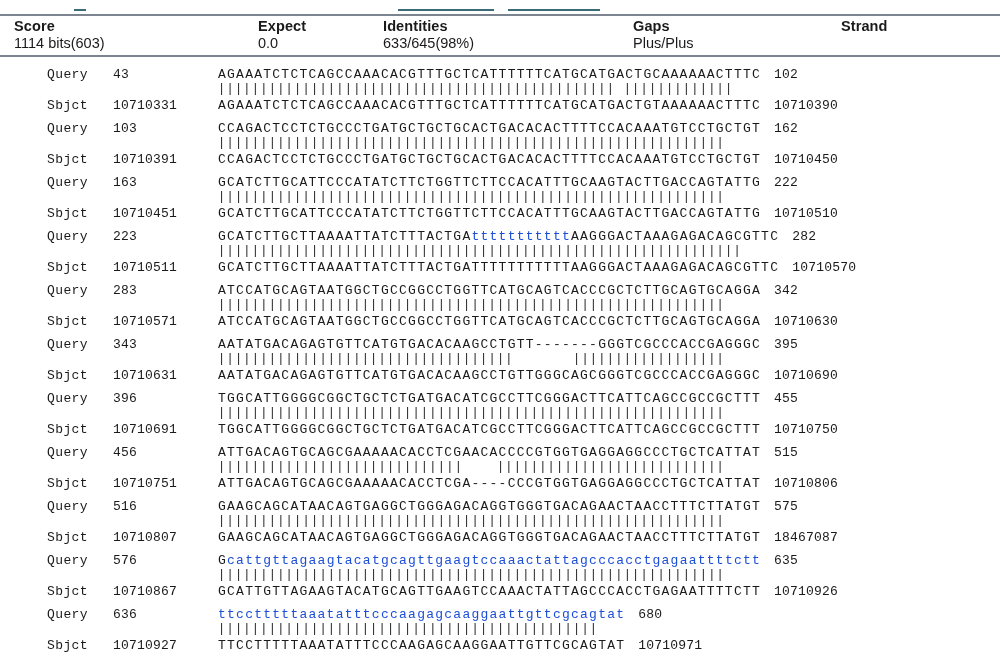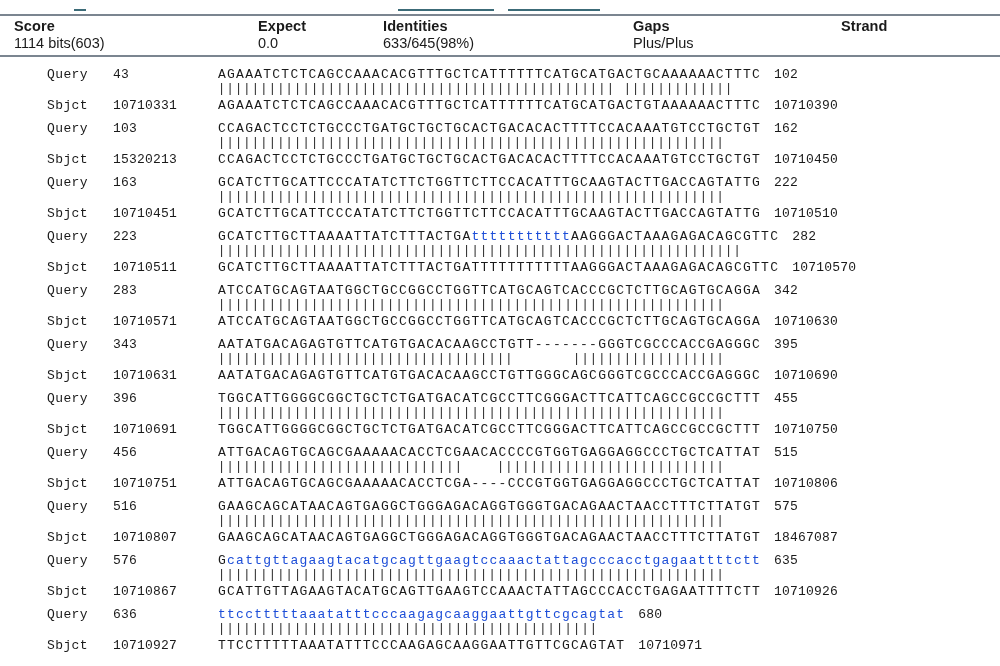--- a/index.html
+++ b/index.html
@@ -152,21 +152,21 @@
 
   <div class="alignments" id="alignments">
       <div class="aln-block">
         <div class="aln-line"><span class="lbl">Query</span><span class="startpos">43</span><span class="seq">AGAAATCTCTCAGCCAAACACGTTTGCTCATTTTTTCATGCATGACTGCAAAAAACTTTC</span><span class="endpos">102</span></div>
         <div class="aln-line mid"><span class="mid-spacer"></span><span class="midbars">||||||||||||||||||||||||||||||||||||||||||||||| |||||||||||||</span></div>
         <div class="aln-line"><span class="lbl">Sbjct</span><span class="startpos">10710331</span><span class="seq">AGAAATCTCTCAGCCAAACACGTTTGCTCATTTTTTCATGCATGACTGTAAAAAACTTTC</span><span class="endpos">10710390</span></div>
       </div>
       <div class="aln-block">
         <div class="aln-line"><span class="lbl">Query</span><span class="startpos">103</span><span class="seq">CCAGACTCCTCTGCCCTGATGCTGCTGCACTGACACACTTTTCCACAAATGTCCTGCTGT</span><span class="endpos">162</span></div>
         <div class="aln-line mid"><span class="mid-spacer"></span><span class="midbars">||||||||||||||||||||||||||||||||||||||||||||||||||||||||||||</span></div>
-        <div class="aln-line"><span class="lbl">Sbjct</span><span class="startpos">15320213</span><span class="seq">CCAGACTCCTCTGCCCTGATGCTGCTGCACTGACACACTTTTCCACAAATGTCCTGCTGT</span><span class="endpos">10710450</span></div>
+        <div class="aln-line"><span class="lbl">Sbjct</span><span class="startpos">10710391</span><span class="seq">CCAGACTCCTCTGCCCTGATGCTGCTGCACTGACACACTTTTCCACAAATGTCCTGCTGT</span><span class="endpos">10710450</span></div>
       </div>
       <div class="aln-block">
         <div class="aln-line"><span class="lbl">Query</span><span class="startpos">163</span><span class="seq">GCATCTTGCATTCCCATATCTTCTGGTTCTTCCACATTTGCAAGTACTTGACCAGTATTG</span><span class="endpos">222</span></div>
         <div class="aln-line mid"><span class="mid-spacer"></span><span class="midbars">||||||||||||||||||||||||||||||||||||||||||||||||||||||||||||</span></div>
         <div class="aln-line"><span class="lbl">Sbjct</span><span class="startpos">10710451</span><span class="seq">GCATCTTGCATTCCCATATCTTCTGGTTCTTCCACATTTGCAAGTACTTGACCAGTATTG</span><span class="endpos">10710510</span></div>
       </div>
       <div class="aln-block">
         <div class="aln-line"><span class="lbl">Query</span><span class="startpos">223</span><span class="seq">GCATCTTGCTTAAAATTATCTTTACTGA<span class="masked">ttttttttttt</span>AAGGGACTAAAGAGACAGCGTTC</span><span class="endpos">282</span></div>
         <div class="aln-line mid"><span class="mid-spacer"></span><span class="midbars">||||||||||||||||||||||||||||||||||||||||||||||||||||||||||||||</span></div>
         <div class="aln-line"><span class="lbl">Sbjct</span><span class="startpos">10710511</span><span class="seq">GCATCTTGCTTAAAATTATCTTTACTGATTTTTTTTTTTAAGGGACTAAAGAGACAGCGTTC</span><span class="endpos">10710570</span></div>

